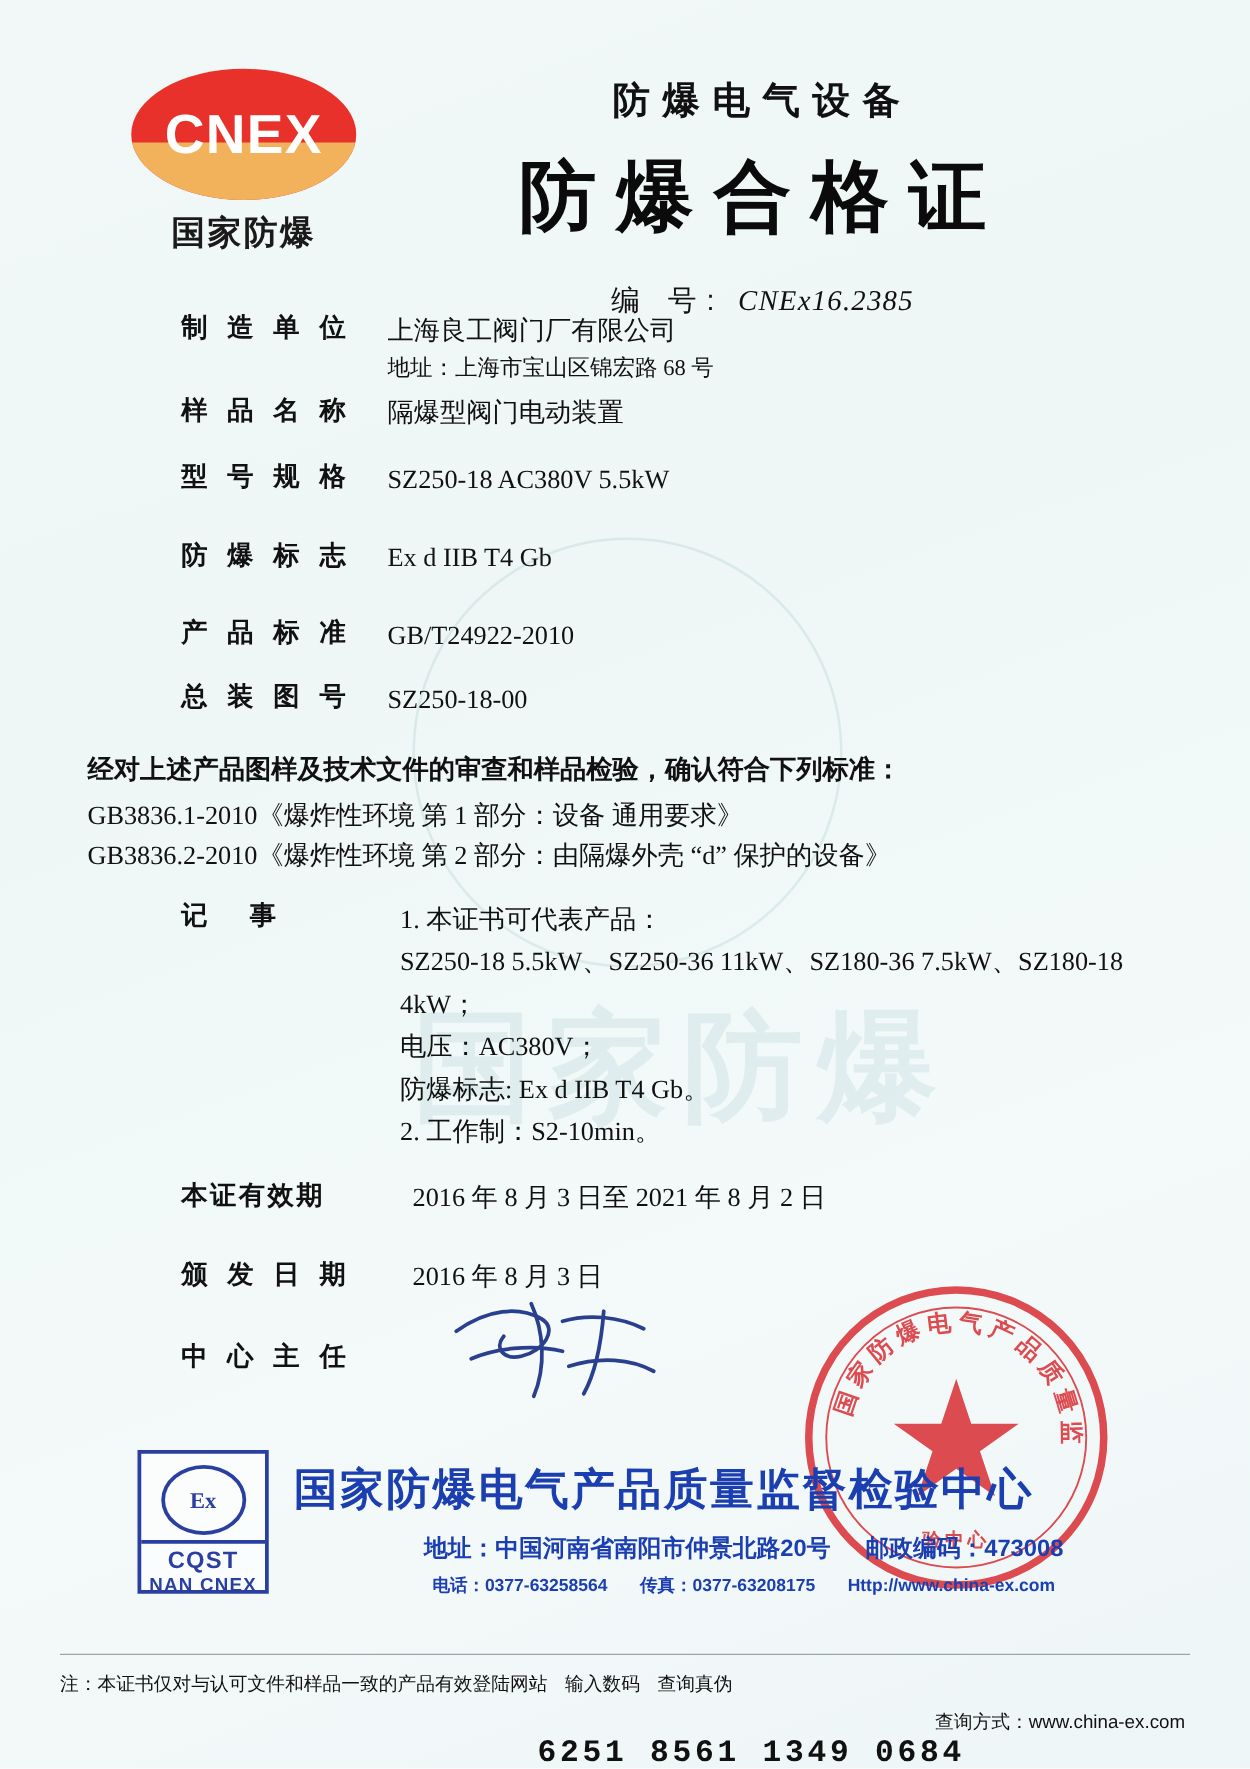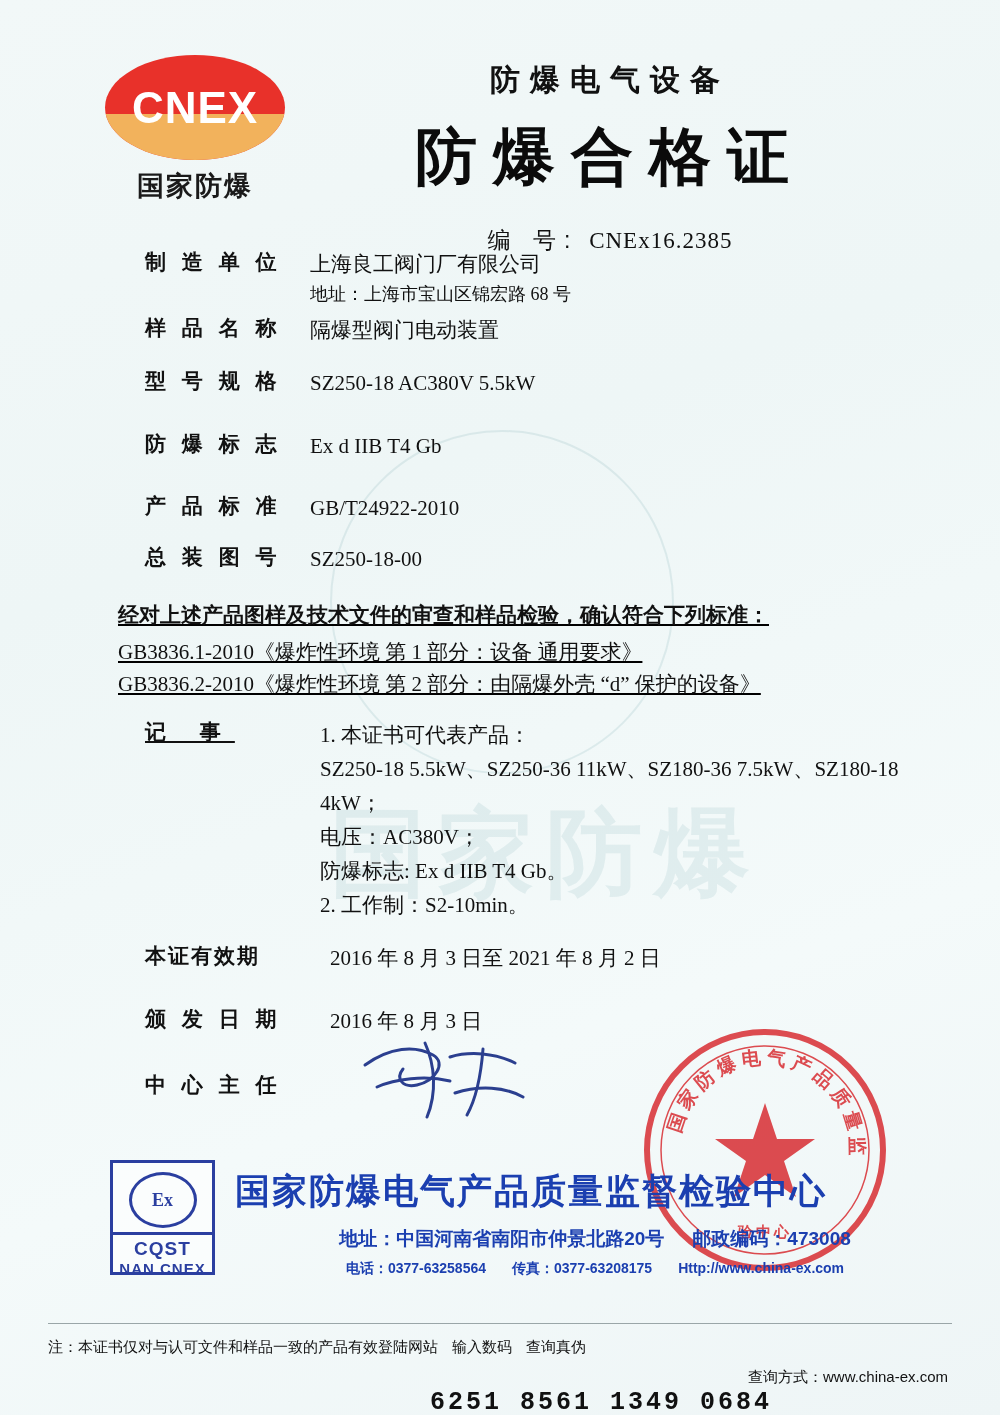--- a/index.html
+++ b/index.html
@@ -136,20 +136,21 @@
     color: #111;
     letter-spacing: 1px;
   }
   .cert-no .label {
     letter-spacing: 8px;
     font-family: "Liberation Sans", sans-serif;
   }
   .cert-no .value {
     margin-left: 4px;
     font-family: "Liberation Serif", serif;
+    font-style: italic;
   }
 
   
   .fields {
     position: relative;
     margin-top: 18px;
     padding-left: 145px;
   }
   .row {
     display: flex;
@@ -173,23 +174,22 @@
     line-height: 1.55;
   }
   .val .sub {
     font-size: 18px;
     color: #111;
   }
   .row.tight { margin-bottom: 6px; }
 
   .standards {
     margin-top: 16px;
-    padding-left: 118px;
+    padding-left: 70px;
     padding-right: 90px;
-    text-decoration: underline;
   }
   .standards .lead {
     font-family: "Liberation Sans", sans-serif;
     font-weight: bold;
     font-size: 21px;
     color: #111;
     margin-bottom: 8px;
   }
   .standards .std-line {
     font-family: "Liberation Serif", serif;
@@ -205,21 +205,20 @@
     padding-right: 80px;
   }
   .notes-row .lbl {
     width: 175px;
     flex: 0 0 175px;
     font-family: "Liberation Sans", sans-serif;
     font-size: 21px;
     font-weight: bold;
     color: #111;
     letter-spacing: 14px;
-    text-decoration: underline;
   }
   .notes-row .notes-body {
     font-family: "Liberation Serif", serif;
     font-size: 21px;
     color: #111;
     line-height: 1.62;
   }
 
   
   .signature {

